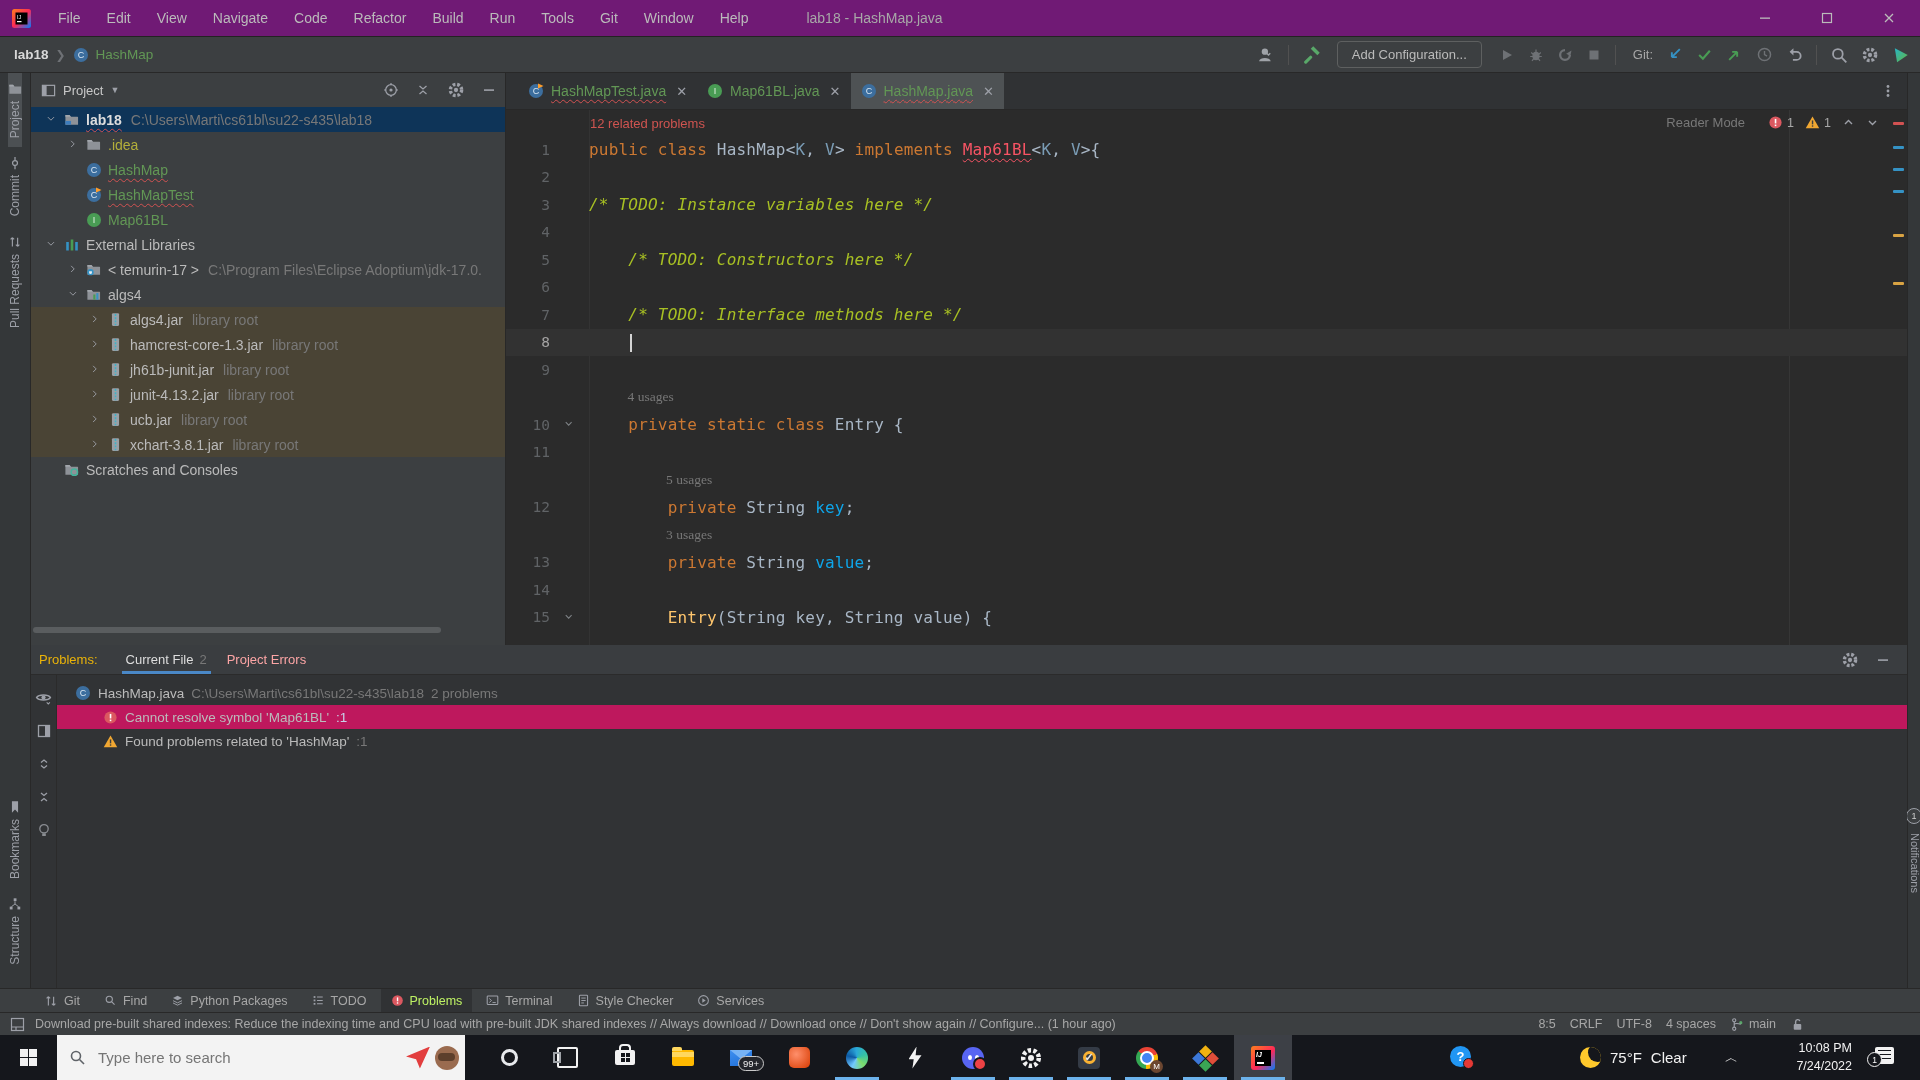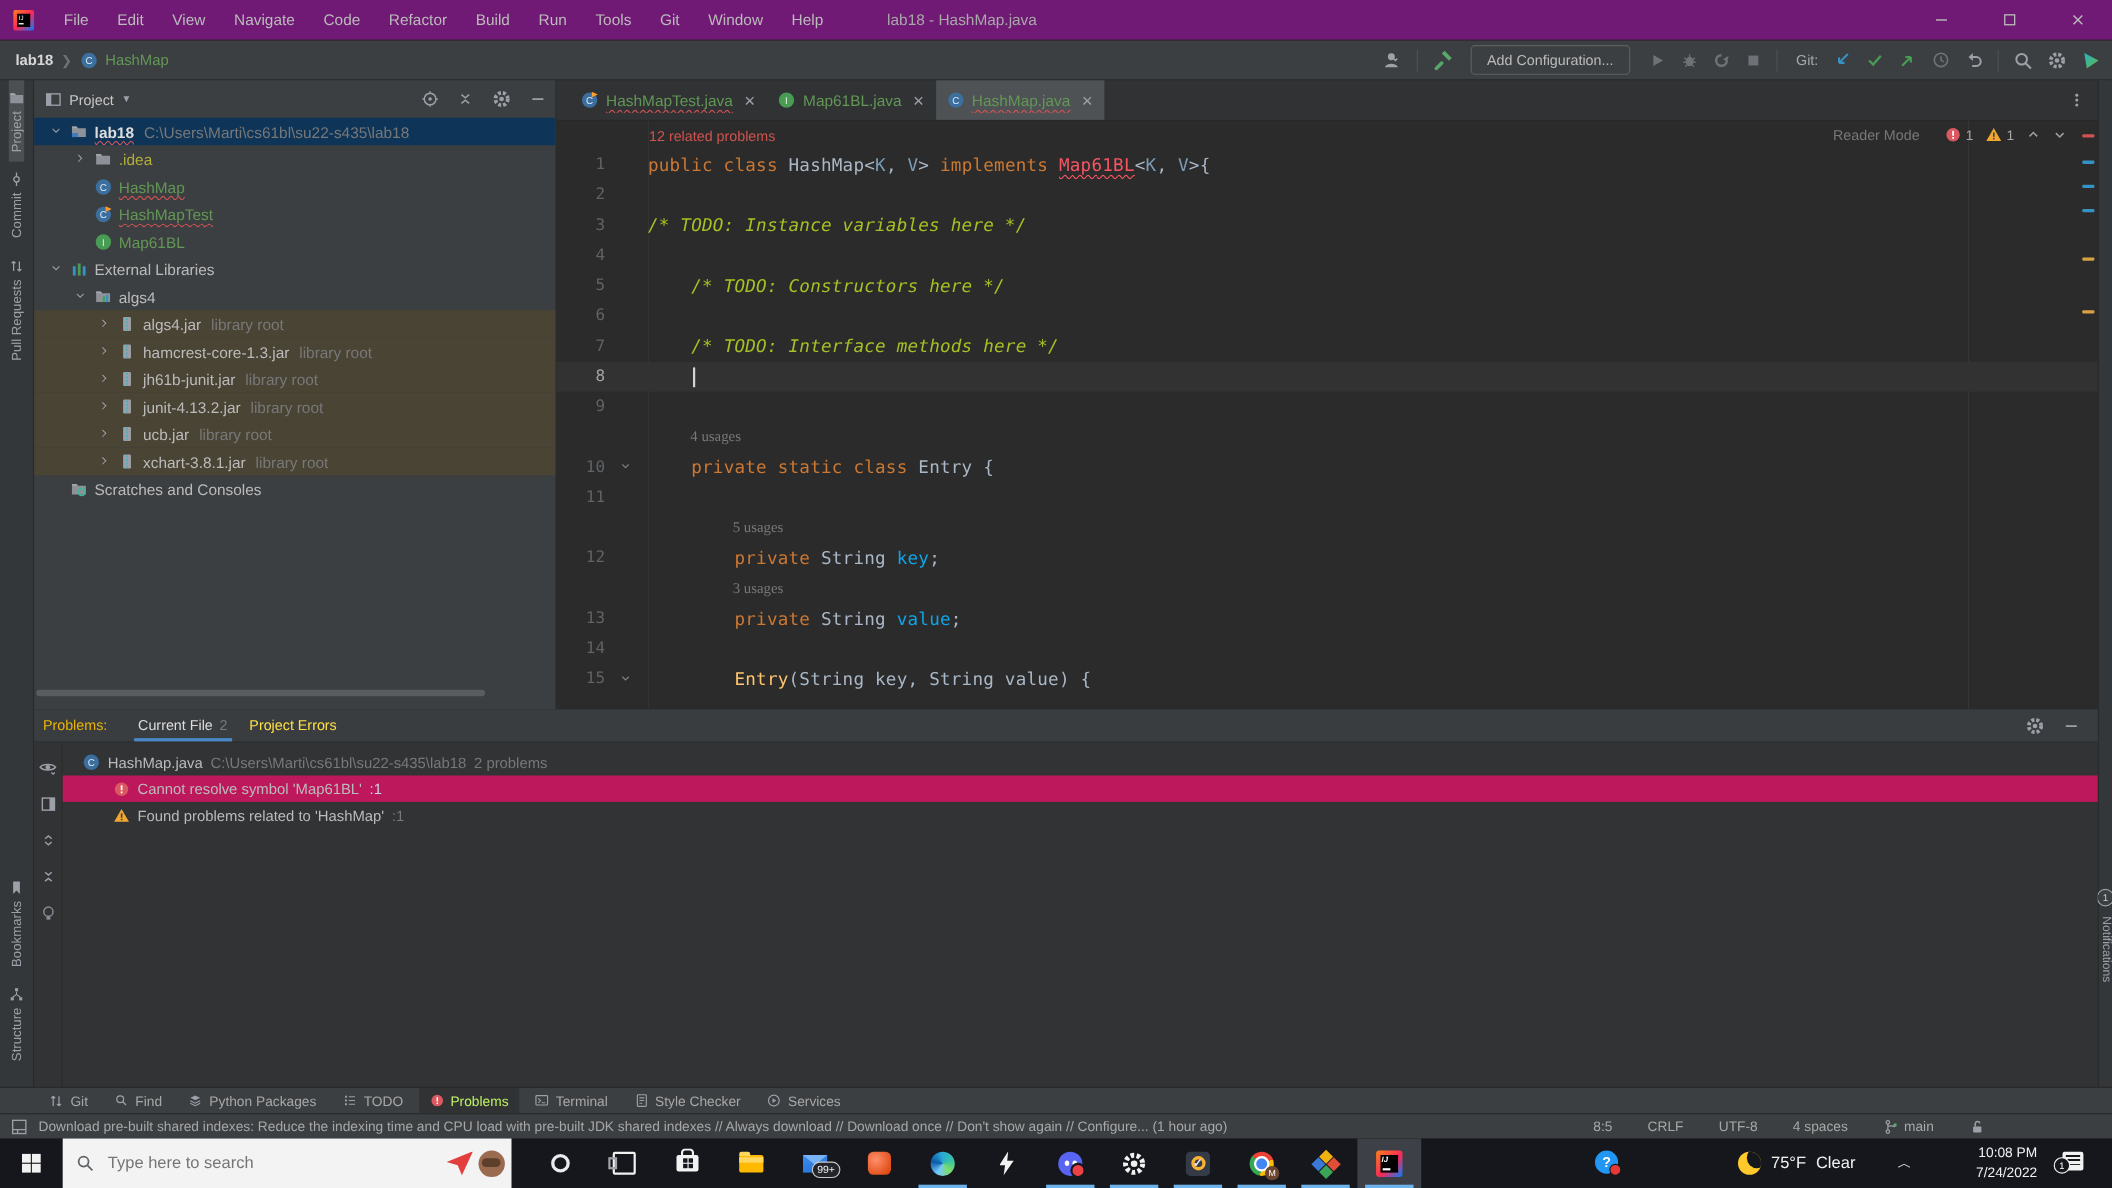--- a/index.html
+++ b/index.html
@@ -91,21 +91,21 @@
   #reader-widget{position:absolute;top:5px;right:28px;display:flex;align-items:center;gap:11px;
     font-family:"Liberation Sans",sans-serif}
   #reader-widget .rm{color:#787878;font-size:13px;margin-right:12px}
   #reader-widget .cnt{color:#a7a7a7;font-size:12.5px;margin-left:-7px}
   .stripe-mark{position:absolute;right:3px;width:11px;height:3px;border-radius:1px}
   
   #problems{position:absolute;left:31px;top:645px;width:1876px;height:343px;background:#313335;box-sizing:border-box}
   #problems-header{height:30px;background:#3a3d40;display:flex;align-items:center;
     border-bottom:1px solid #2b2b2b;box-sizing:border-box;padding-left:8px}
   #problems-header .plabel{color:#eab308;margin-right:18px}
-  .ptab{height:100%;display:flex;align-items:center;gap:6px;padding:0 10px;position:relative;color:#fde047}
+  .ptab{height:100%;display:flex;align-items:center;gap:6px;padding:0 10px;position:relative;color:#fca5a5}
   .ptab .cnt{color:#787878}
   .ptab.active{color:#dddddd}
   .ptab.active::after{content:"";position:absolute;left:6px;right:6px;bottom:0;height:3px;background:#4a88c7}
   #problems-header .spacer{flex:1}
   #problems-header .hicon{margin-right:16px}
   #problems-toolbar{position:absolute;left:0;top:30px;width:26px;bottom:0;display:flex;flex-direction:column;
     align-items:center;gap:17px;padding-top:14px;border-right:1px solid #2b2b2b;box-sizing:border-box}
   #problems-body{position:absolute;left:26px;top:36px;right:0}
   .prow{height:24px;display:flex;align-items:center;gap:7px;font-size:13.5px;white-space:nowrap}
   .prow .path{color:#787878}
@@ -115,21 +115,21 @@
   
   #twbar{position:absolute;left:0;top:988px;width:1920px;height:24px;background:#3c3f41;
     border-top:1px solid #282828;box-sizing:border-box;display:flex;align-items:center;padding-left:34px;gap:4px}
   .twitem{height:100%;display:flex;align-items:center;gap:6px;padding:0 10px;color:#a7a7a7;font-size:12.5px}
   .twitem.active{background:#303234;color:#bef264}
   
   #statusbar{position:absolute;left:0;top:1012px;width:1920px;height:23px;background:#3c3f41;
     border-top:1px solid #282828;box-sizing:border-box;display:flex;align-items:center;
     font-size:12.5px;color:#a7a7a7;padding:0 115px 0 10px}
   #statusbar .msg{margin-left:10px;white-space:nowrap}
-  #status-right{margin-left:auto;display:flex;align-items:center;gap:32px}
+  #status-right{margin-left:auto;display:flex;align-items:center;gap:14px}
   
   #taskbar{position:absolute;left:0;top:1035px;width:1920px;height:45px;background:#15171c}
   #start-btn{position:absolute;left:0;top:0;width:57px;height:45px;display:flex;align-items:center;justify-content:center}
   .winlogo{display:grid;grid-template-columns:8px 8px;grid-template-rows:8px 8px;gap:1.5px}
   .winlogo div{background:#f2f2f2}
   #search-box{position:absolute;left:57px;top:0;width:408px;height:45px;background:#f3f3f3;
     display:flex;align-items:center;box-sizing:border-box;padding-left:12px}
   #search-box input{border:none;outline:none;background:transparent;font-size:15px;color:#3c3c3c;
     font-family:"Liberation Sans",sans-serif;margin-left:10px;width:250px}
   #search-deco{position:absolute;right:6px;display:flex;gap:5px;align-items:center}
@@ -515,20 +515,40 @@
             <rect x="11.2" y="5" width="2.6" height="8.5" fill="#3592c4"></rect>
           </svg>
         </span>
     <span class="lbl">External Libraries</span>
 
   </div>
       <div class="tree-row" style="padding-left:36px">
     <span class="chev">
           <span class="ic">
             <svg width="11" height="11" viewBox="0 0 16 16">
+              <path d="M5 3l5 5-5 5" transform="scale(.9)" stroke="#9da0a8" stroke-width="1.5" fill="none"></path>
+            </svg>
+          </span>
+        </span>
+    <span class="ticon">
+          <svg width="15" height="15" viewBox="0 0 16 16">
+            <path d="M1.5 3.2h4.3l1.6 1.8h7.1c.3 0 .5.2.5.5v8H1.5z" fill="#8e9298"></path>
+            <path d="M1.5 3.2h4.3l1.6 1.8H1.5z" fill="#a2a6ac"></path>
+            <circle cx="4.8" cy="10.8" r="3.4" fill="#3592c4"></circle>
+            <path d="M3.3 9.8h3v1.6a1.5 1.5 0 0 1-3 0z" fill="#e4ecf3"></path>
+          </svg>
+        </span>
+    <span class="lbl">&lt; temurin-17 &gt;</span>
+    <span class="path">C:\Program Files\Eclipse Adoptium\jdk-17.0.</span>
+
+  </div>
+      <div class="tree-row" style="padding-left:36px">
+    <span class="chev">
+          <span class="ic">
+            <svg width="11" height="11" viewBox="0 0 16 16">
               <path d="M3 5l5 5 5-5" transform="scale(.9)" stroke="#9da0a8" stroke-width="1.5" fill="none"></path>
             </svg>
           </span>
         </span>
     <span class="ticon">
           <svg width="15" height="15" viewBox="0 0 16 16">
             <path d="M1.5 3.2h4.3l1.6 1.8h7.1c.3 0 .5.2.5.5v8H1.5z" fill="#8e9298"></path>
             <path d="M1.5 3.2h4.3l1.6 1.8H1.5z" fill="#a2a6ac"></path>
             <rect x="7.8" y="8" width="2.2" height="5.5" fill="#499C54"></rect>
             <rect x="11" y="6.5" width="2.2" height="7" fill="#3592c4"></rect>

